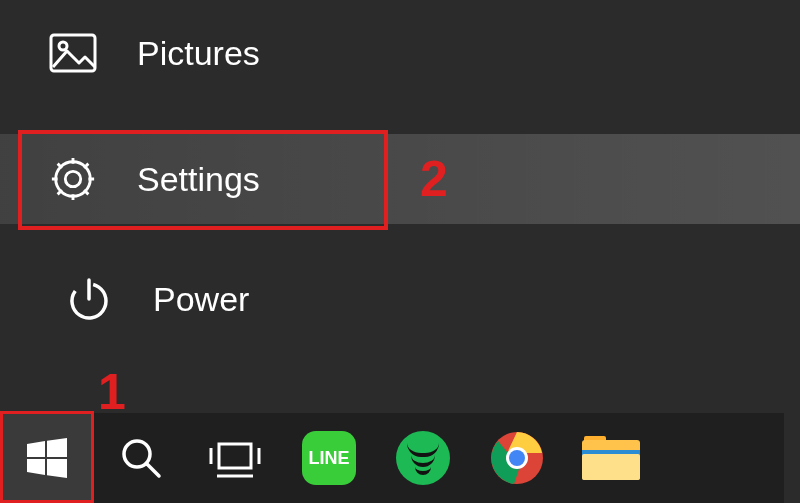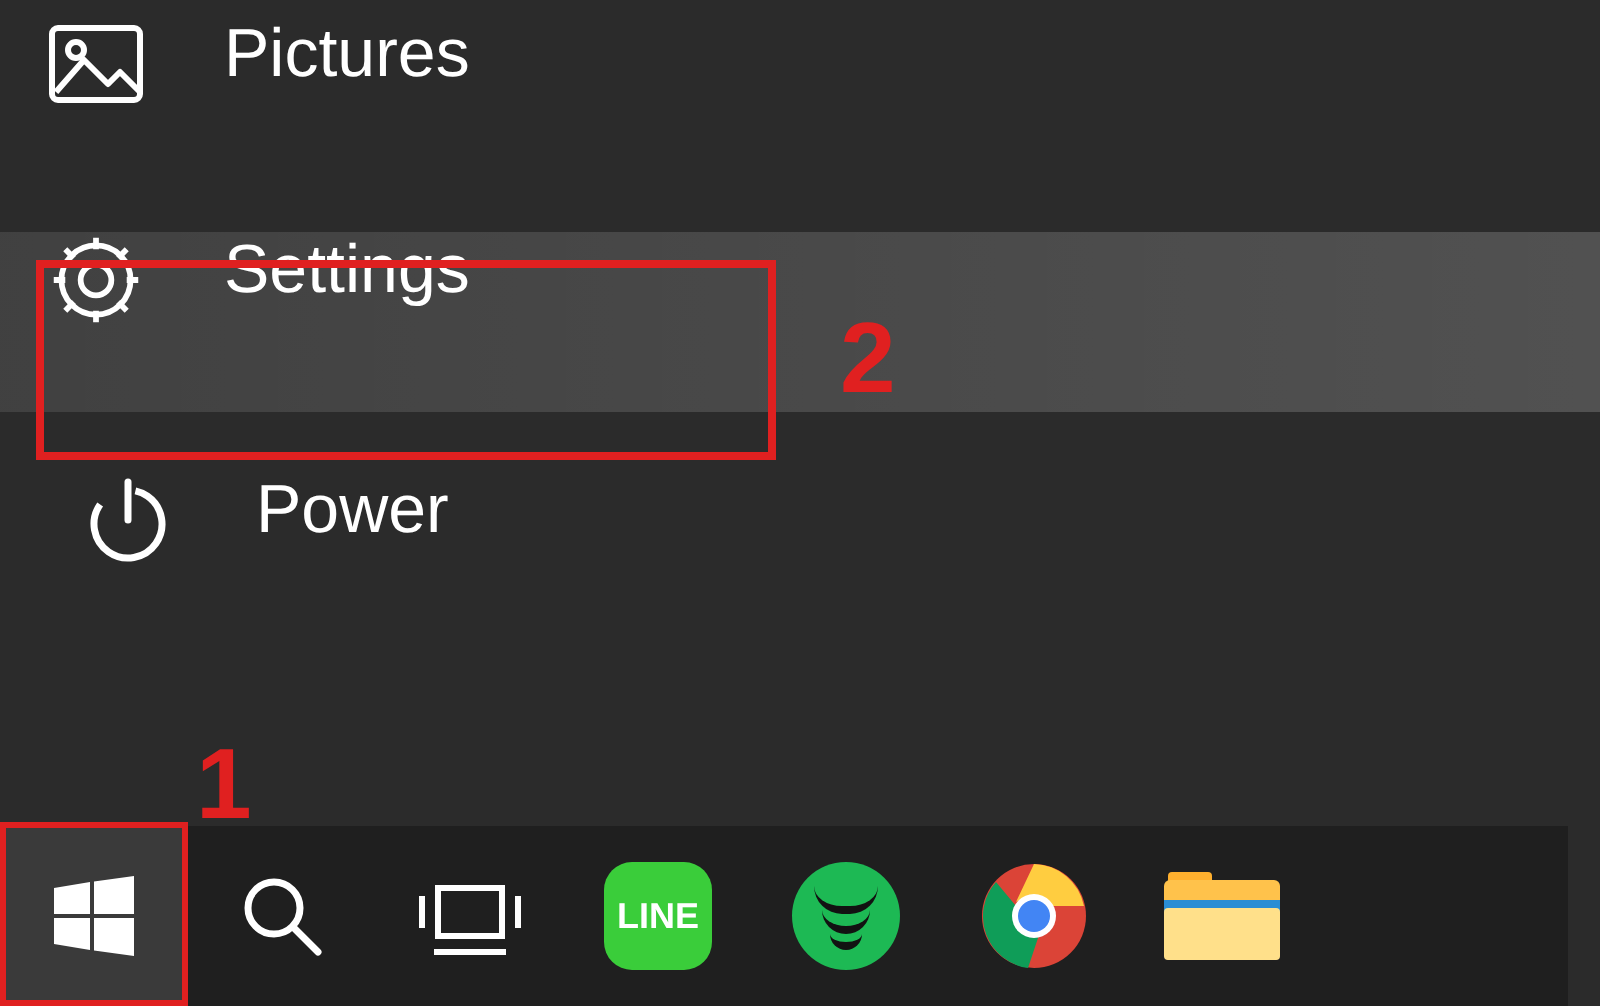--- a/index.html
+++ b/index.html
@@ -16,40 +16,40 @@
     position: absolute;
     left: 0;
     top: 0;
     right: 0;
     bottom: 90px;
     background: #2b2b2b;
     color: #ffffff;
   }
   .menu-item {
     display: flex;
-    align-items: flex-start;
+    align-items: center;
     height: 90px;
-    padding-left: 24px;
+    padding-left: 49px;
     font-size: 34px;
     color: #fff;
     cursor: pointer;
     position: relative;
   }
   .menu-item .icon {
     width: 48px;
     height: 48px;
     display: flex;
     align-items: center;
     justify-content: center;
     margin-right: 40px;
     flex-shrink: 0;
   }
   .menu-item.settings {
     background: linear-gradient(to right, rgba(255,255,255,0.10), rgba(255,255,255,0.18));
-    margin-top: 18px;
+    margin-top: 36px;
     margin-bottom: 30px;
   }
   .menu-item.pictures {
     margin-top: 8px;
   }
   .menu-item.power {
     margin-top: 10px;
     margin-left: 16px;
   }
 

